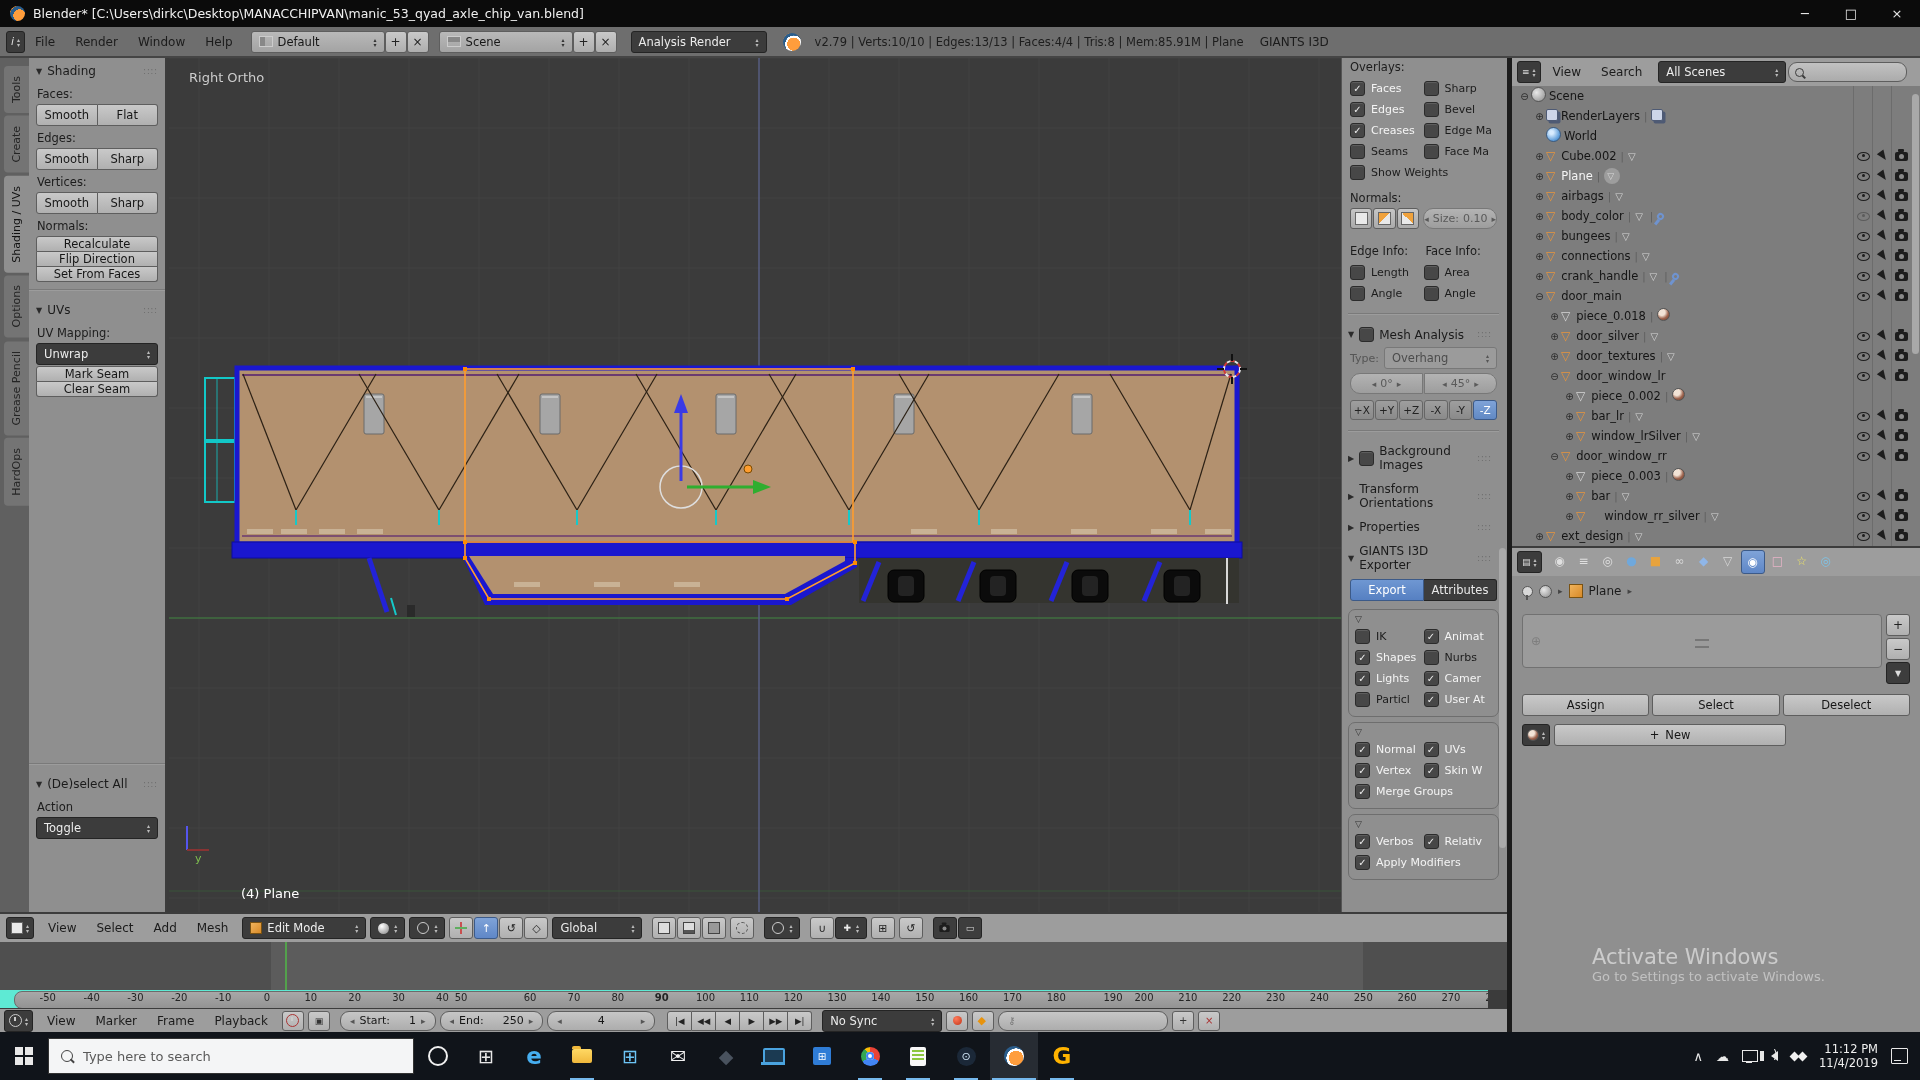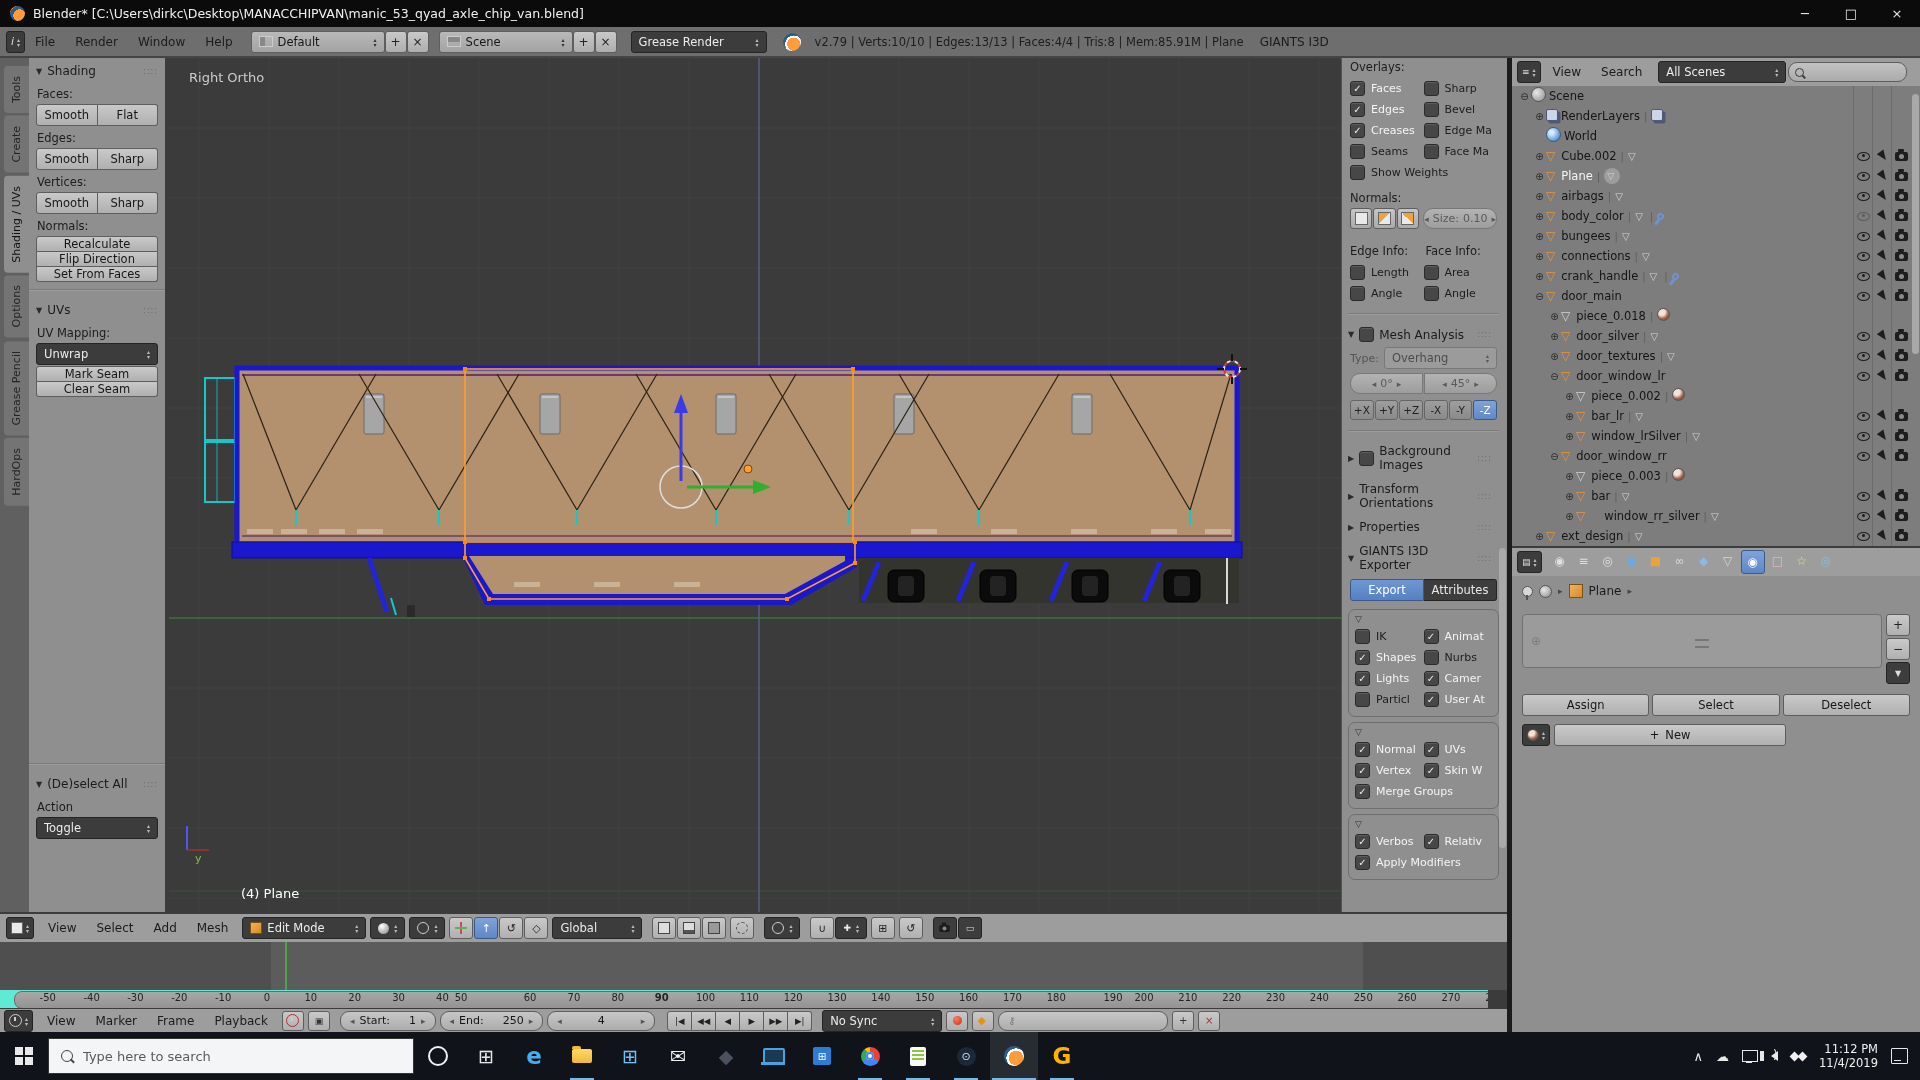--- a/index.html
+++ b/index.html
@@ -270,21 +270,21 @@
     <span class="sqbtn">+</span>
     <span class="sqbtn">×</span>
     <span class="ddlight" style="width:118px;margin-left:10px">
       <span class="scr-ic" style="background:linear-gradient(#888 0 50%,transparent 50%)"></span>
       <span>Scene</span>
         <span class="updn" style="margin-left:auto;color:#333">▴<br>▾</span>
       </span>
     <span class="sqbtn">+</span>
     <span class="sqbtn">×</span>
     <span class="dd" style="width:120px;margin-left:14px">
-      <span>Grease Render</span>
+      <span>Analysis Render</span>
         <span class="updn" style="margin-left:auto">▴<br>▾</span>
       </span>
     <span class="blogo"></span>
     <span class="stats">v2.79 | Verts:10/10 | Edges:13/13 | Faces:4/4 | Tris:8 | Mem:85.91M | Plane</span>
     <span class="menu-item" style="margin-left:6px">GIANTS I3D</span>
   </div>
 
   <div class="abs ts-tabs" id="ts-tabs">
       <div class="ts-tab">Tools</div>
       <div class="ts-tab">Create</div>
@@ -1302,20 +1302,24 @@
         <span class="ic-ball" style="width:10px;height:10px"></span>
           <span class="updn">▴<br>▾</span>
         </span>
       <span class="btn" style="flex:0 0 230px">
         <span style="margin-right:6px">+</span>
           <span>New</span>
         </span>
     </div>
   </div>
 
+  <div class="abs" style="left:1592px;top:945px">
+    <div class="wm1">Activate Windows</div>
+    <div class="wm2">Go to Settings to activate Windows.</div>
+  </div>
 
   <div class="abs taskbar">
     <div class="tb-start">
       <span class="winlogo">
           <span></span>
           <span></span>
           <span></span>
           <span></span>
         </span>
       </div>

